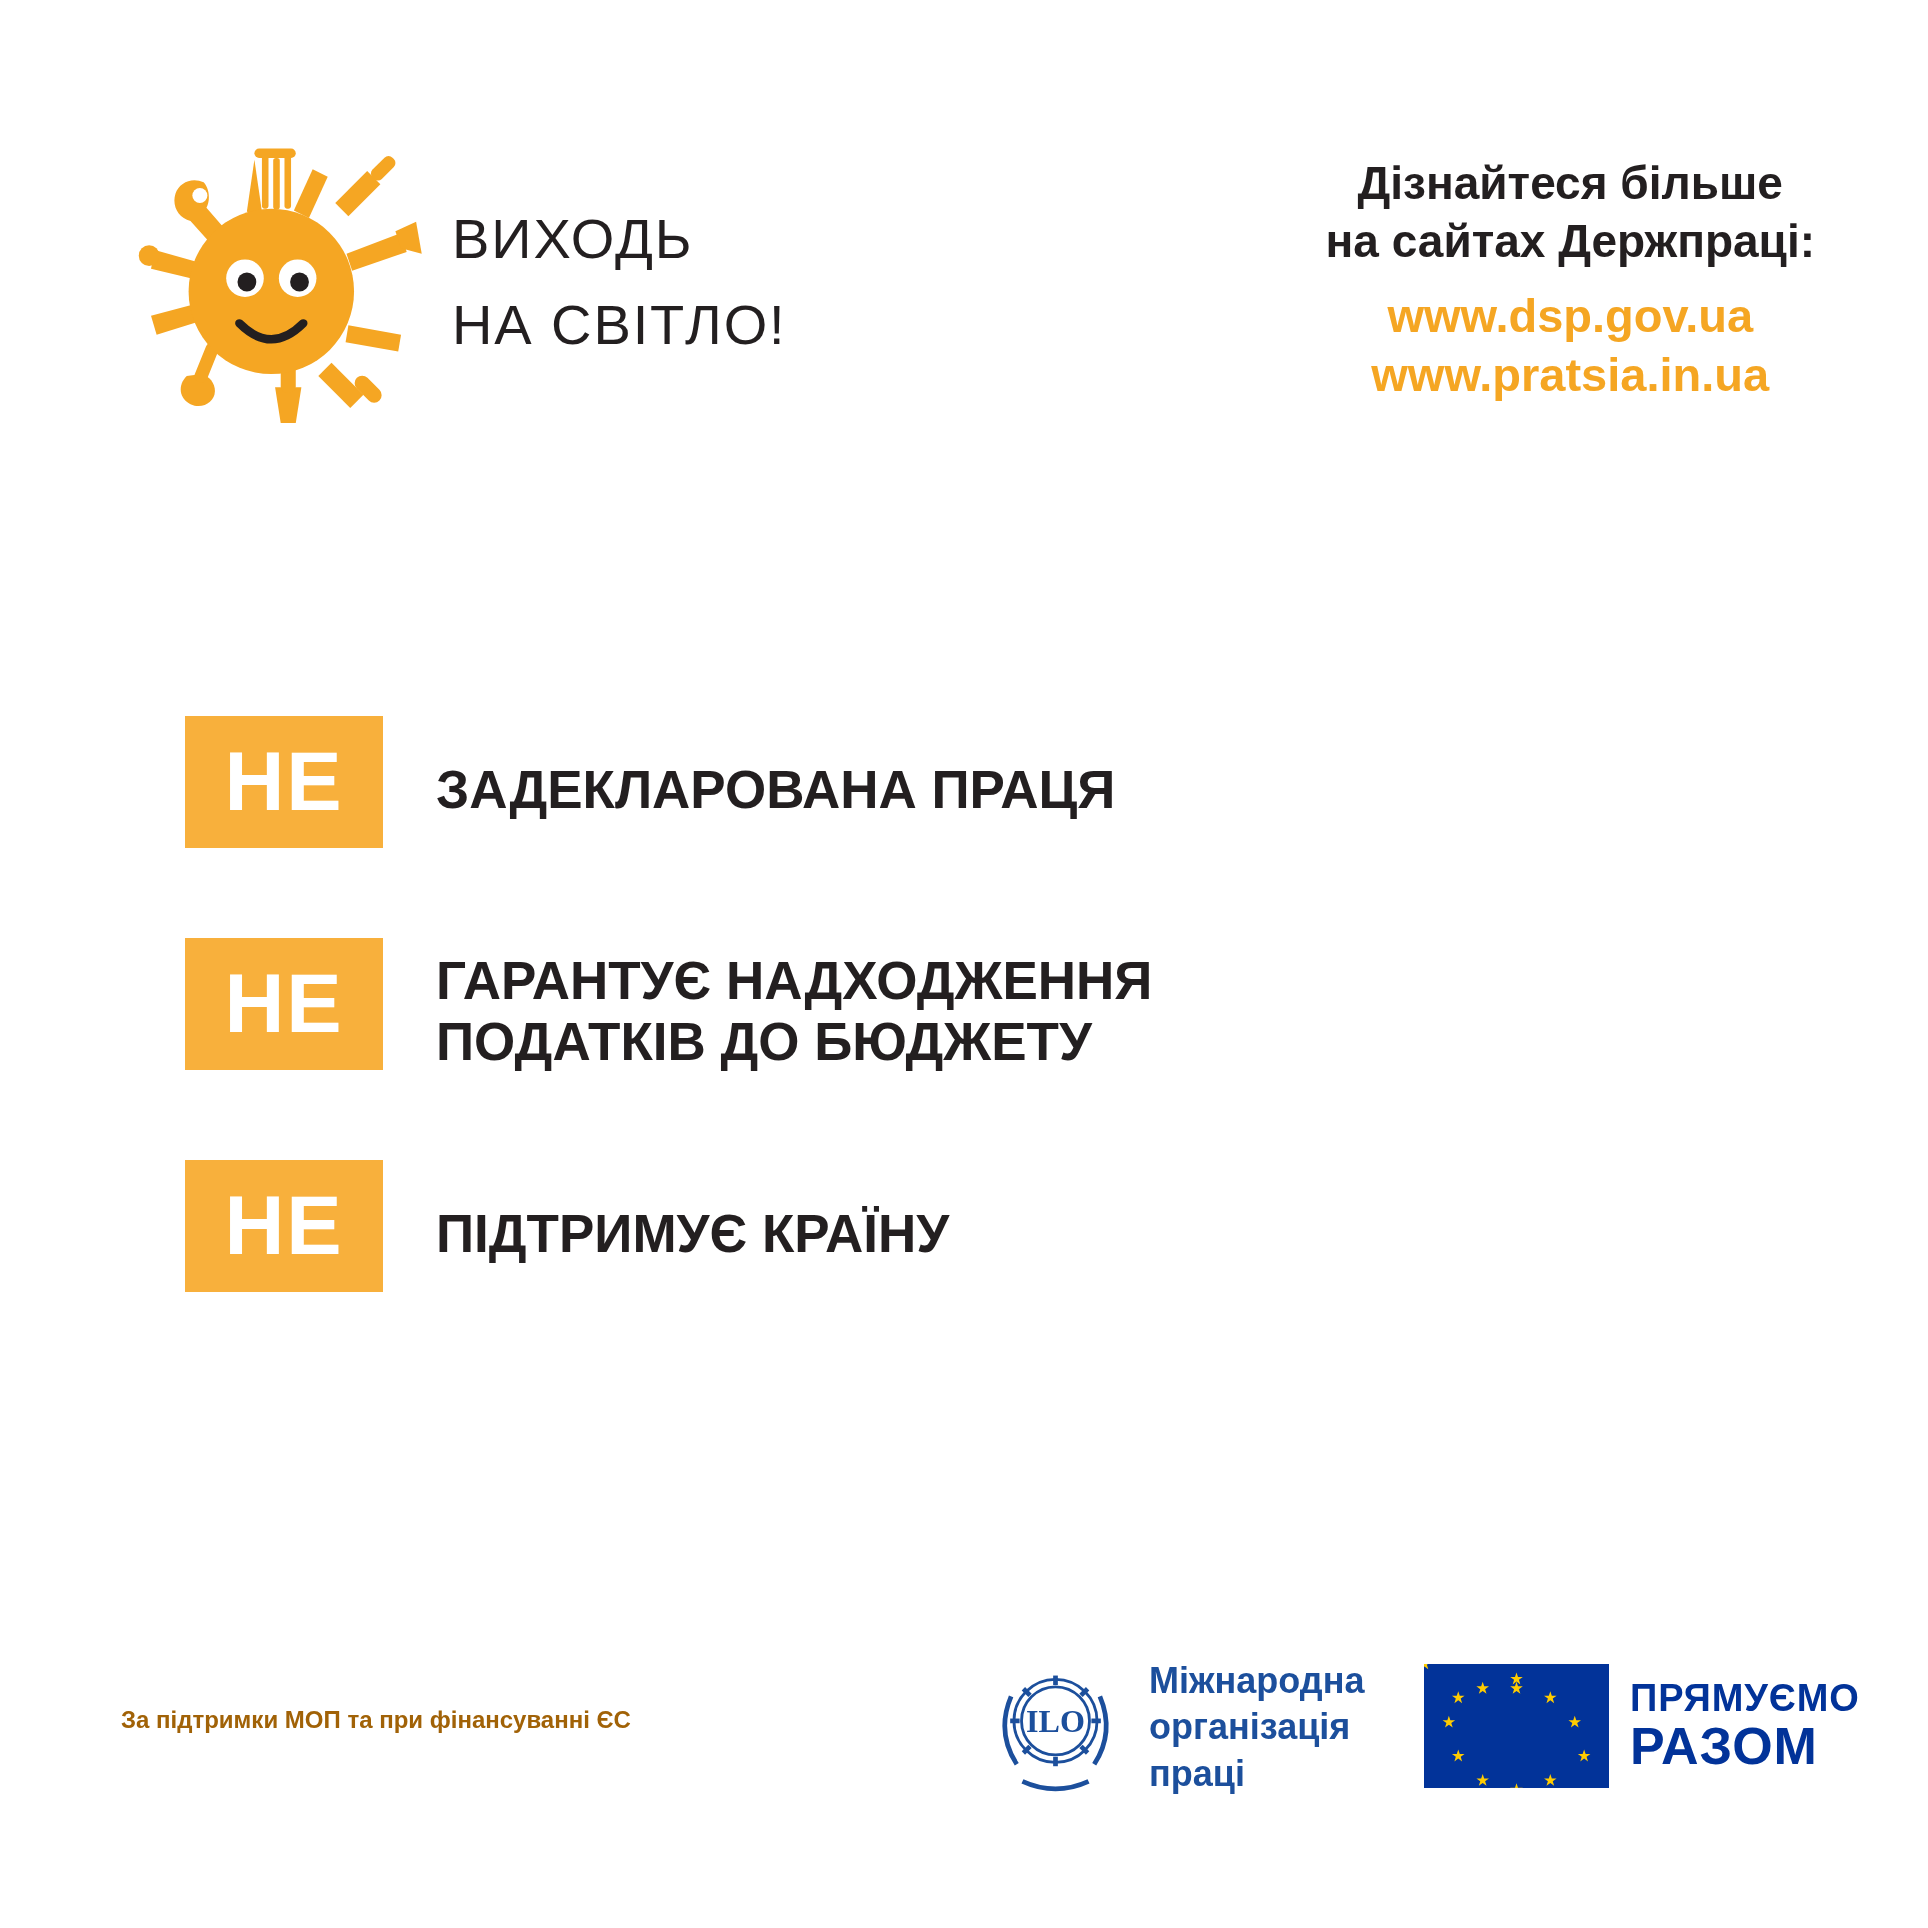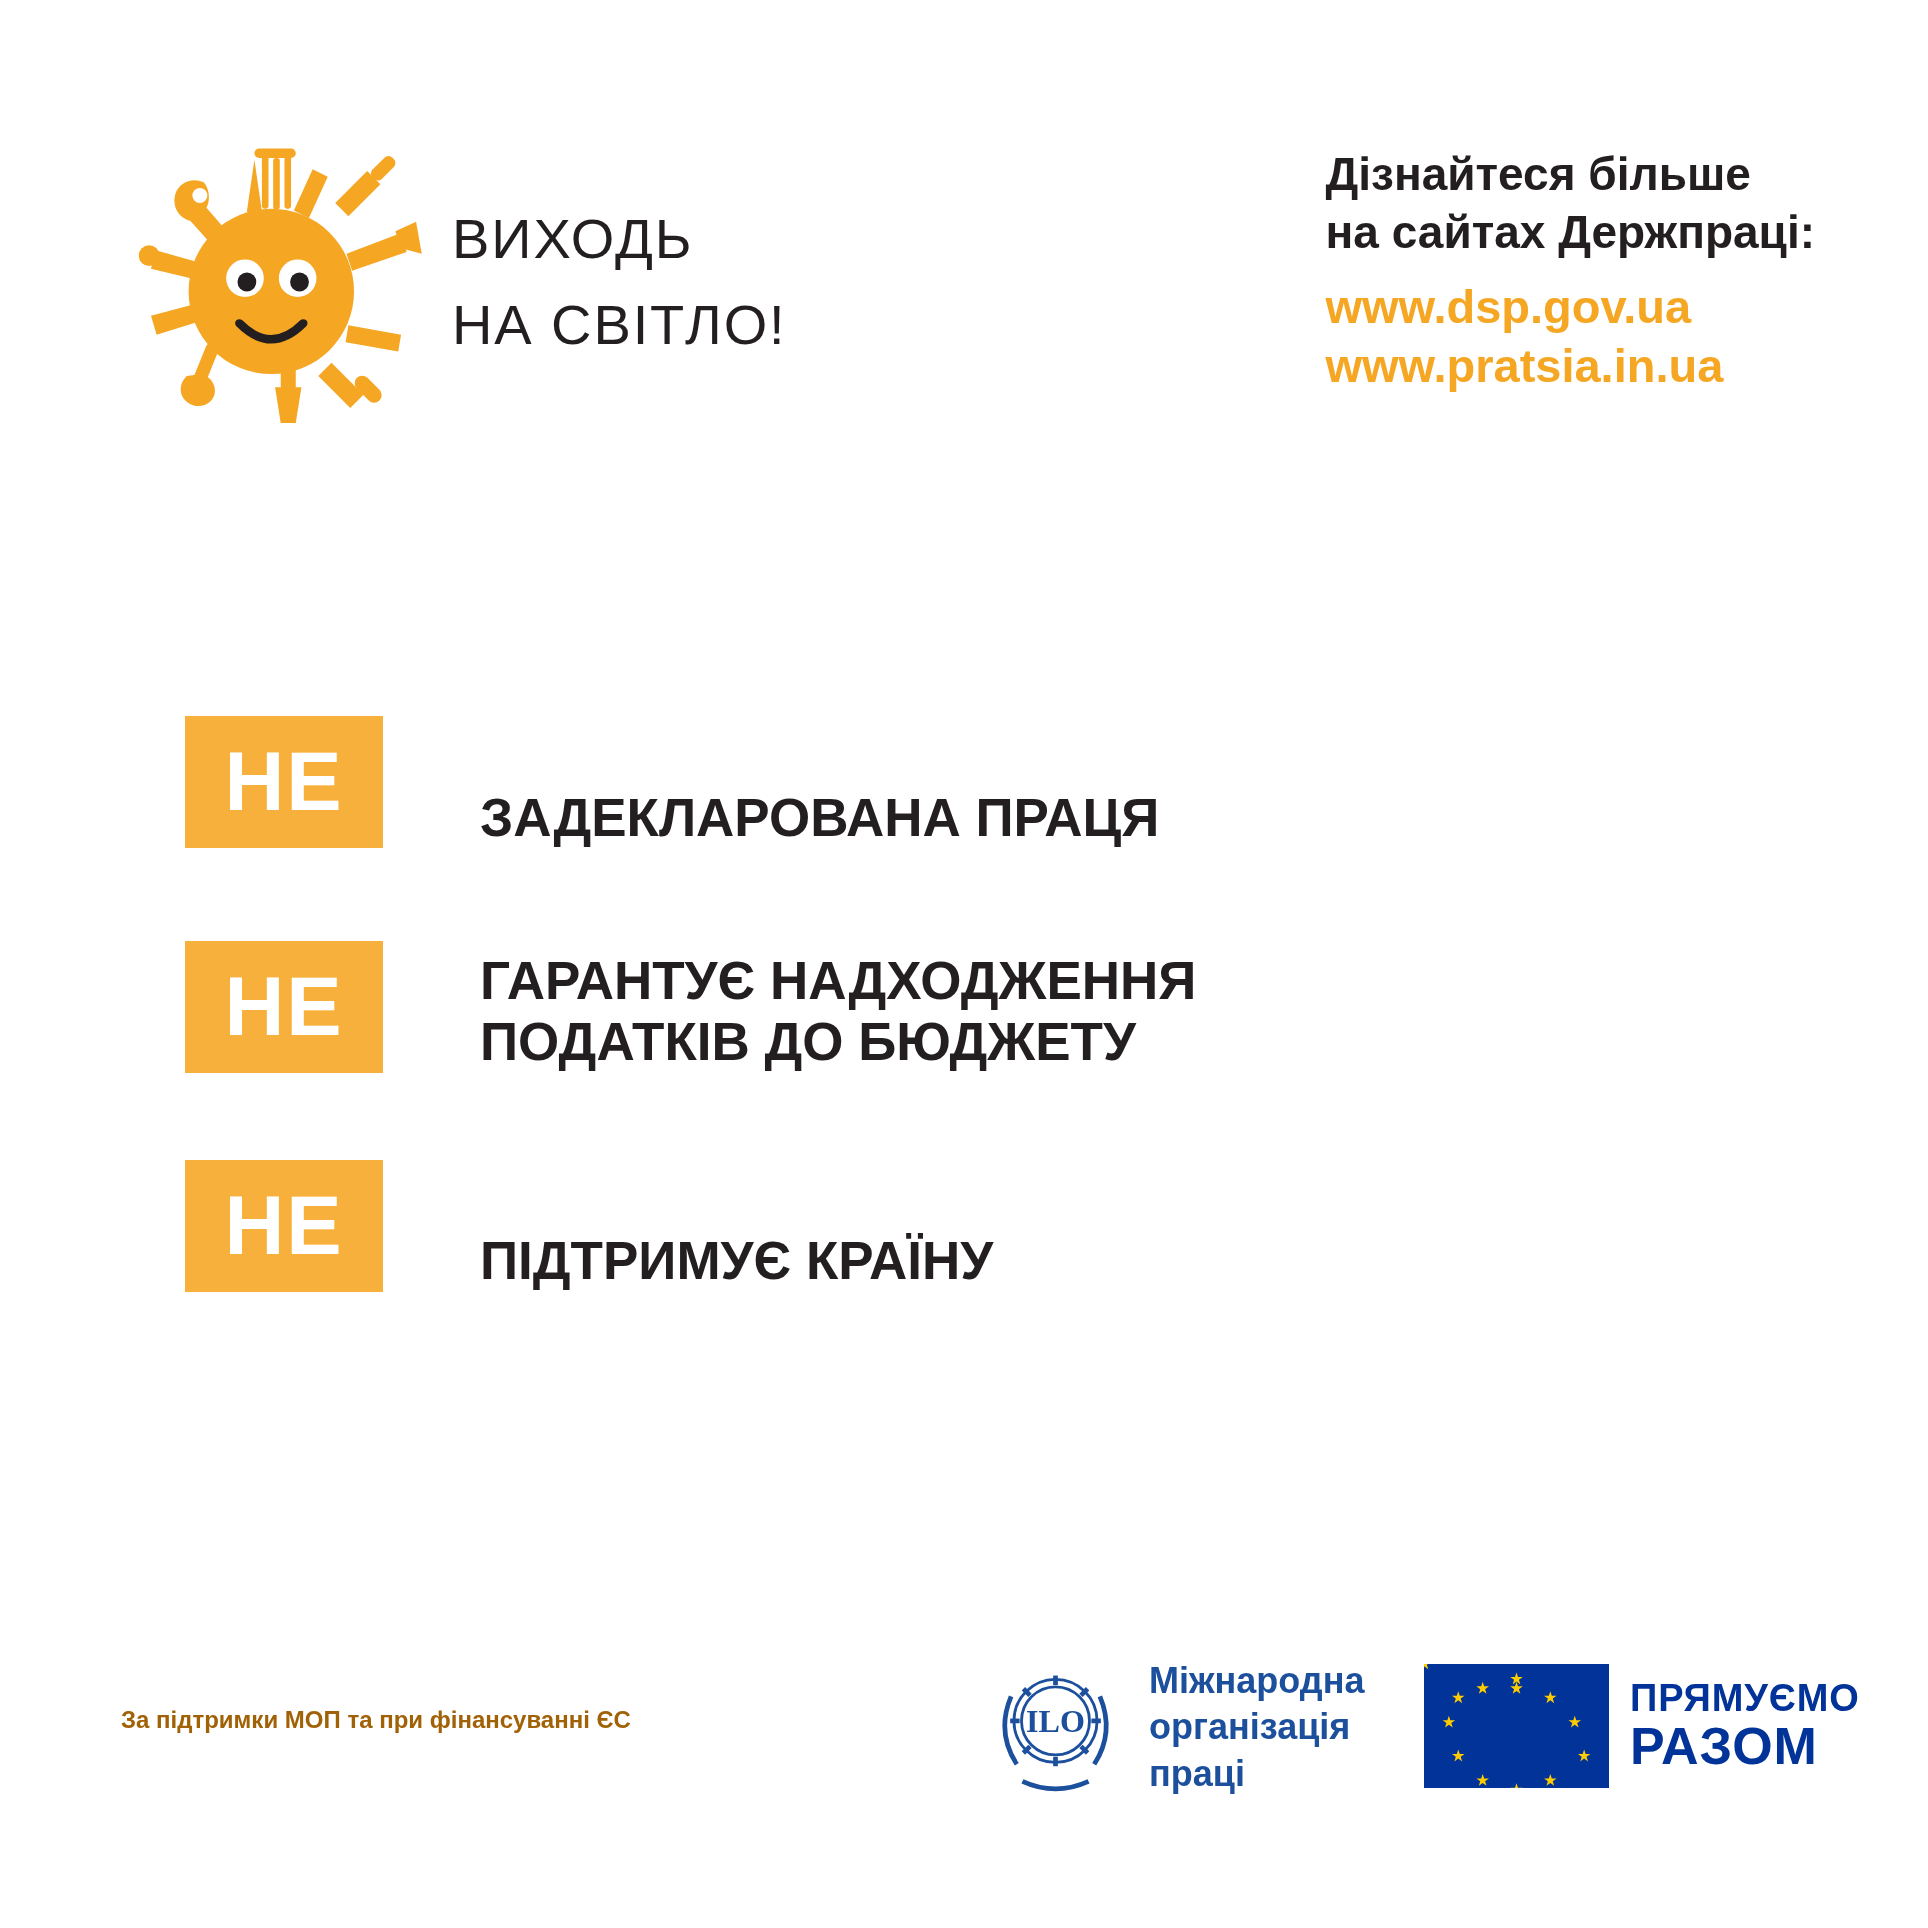--- a/index.html
+++ b/index.html
@@ -44,22 +44,22 @@
     font-size: 56px;
     letter-spacing: 1.9px;
     line-height: 1.55;
     color: #231f20;
   }
   .brand-text div { white-space: nowrap; }
 
   .info {
     position: absolute;
     right: 113px;
-    top: 13px;
-    text-align: left;
+    top: 22px;
+    text-align: center;
   }
   .info-line {
     font-size: 46px;
     font-weight: bold;
     line-height: 1.27;
     color: #231f20;
     white-space: nowrap;
   }
   .info-url {
     font-size: 47px;
@@ -74,23 +74,22 @@
 
   
   .list {
     position: absolute;
     top: 716px;
     left: 185px;
     width: 1638px;
   }
   .row {
     display: flex;
-    align-items: flex-end;
+    align-items: center;
     margin-bottom: 87px;
-    gap: 44px;
   }
   .row:last-child { margin-bottom: 0; }
   .tag {
     background: #f8b03c;
     color: #ffffff;
     font-weight: bold;
     font-size: 83px;
     letter-spacing: 1.9px;
     width: 198px;
     height: 132px;

